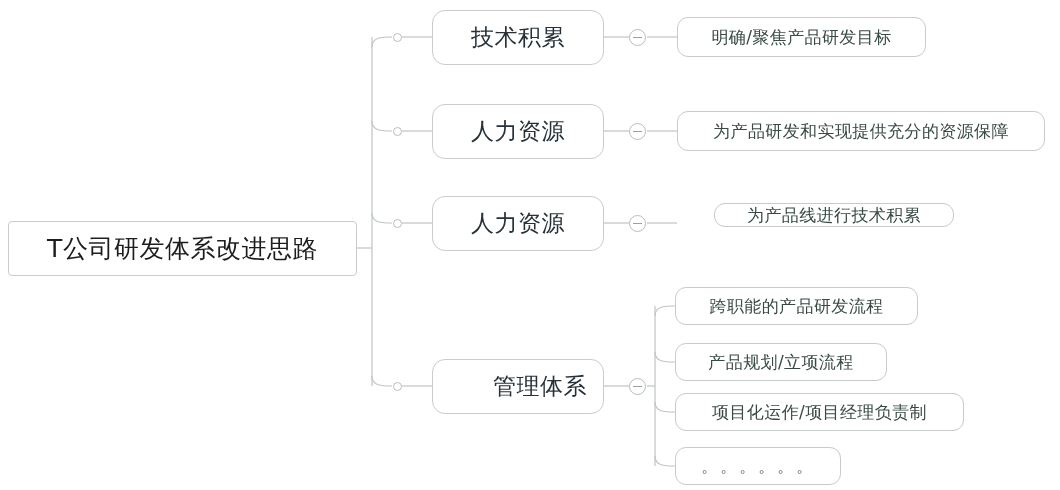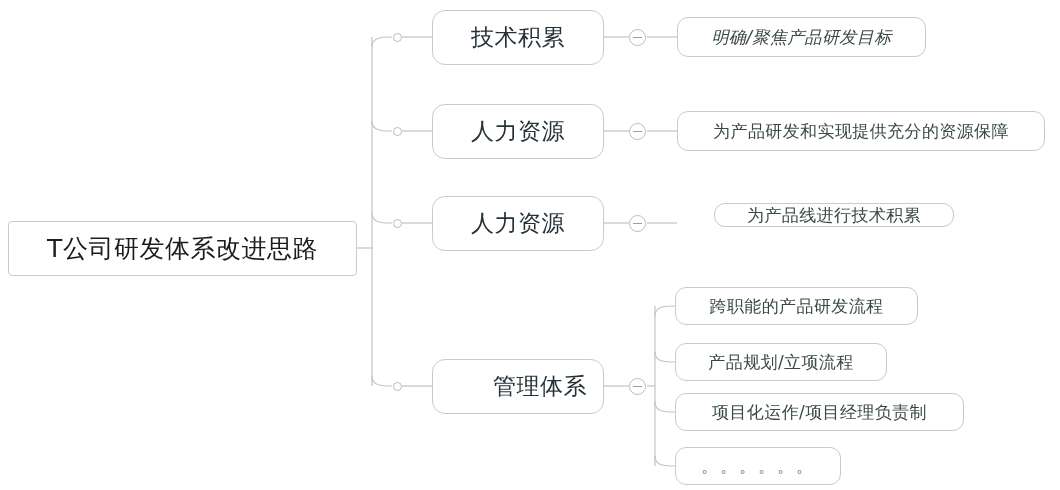--- a/index.html
+++ b/index.html
@@ -158,21 +158,21 @@
   <div class="toggle" style="left:629px; top:122.5px;">
     <span class="bar"></span>
   </div>
   <div class="toggle" style="left:629px; top:214.5px;">
     <span class="bar"></span>
   </div>
   <div class="toggle" style="left:629px; top:377.5px;">
     <span class="bar"></span>
   </div>
 
-  <div class="node node-leaf" style="left:677px; top:17px; width:249px; height:40px;font-style:italic;">
+  <div class="node node-leaf" style="left:677px; top:17px; width:249px; height:40px;">
     <span>明确/聚焦产品研发目标</span>
   </div>
 
   <div class="node node-leaf" style="left:677px; top:111px; width:368px; height:40px;">
     <span>为产品研发和实现提供充分的资源保障</span>
   </div>
 
   <div class="node node-leaf" style="left:714px; top:203px; width:240px; height:24px;">
     <span>为产品线进行技术积累</span>
   </div>

